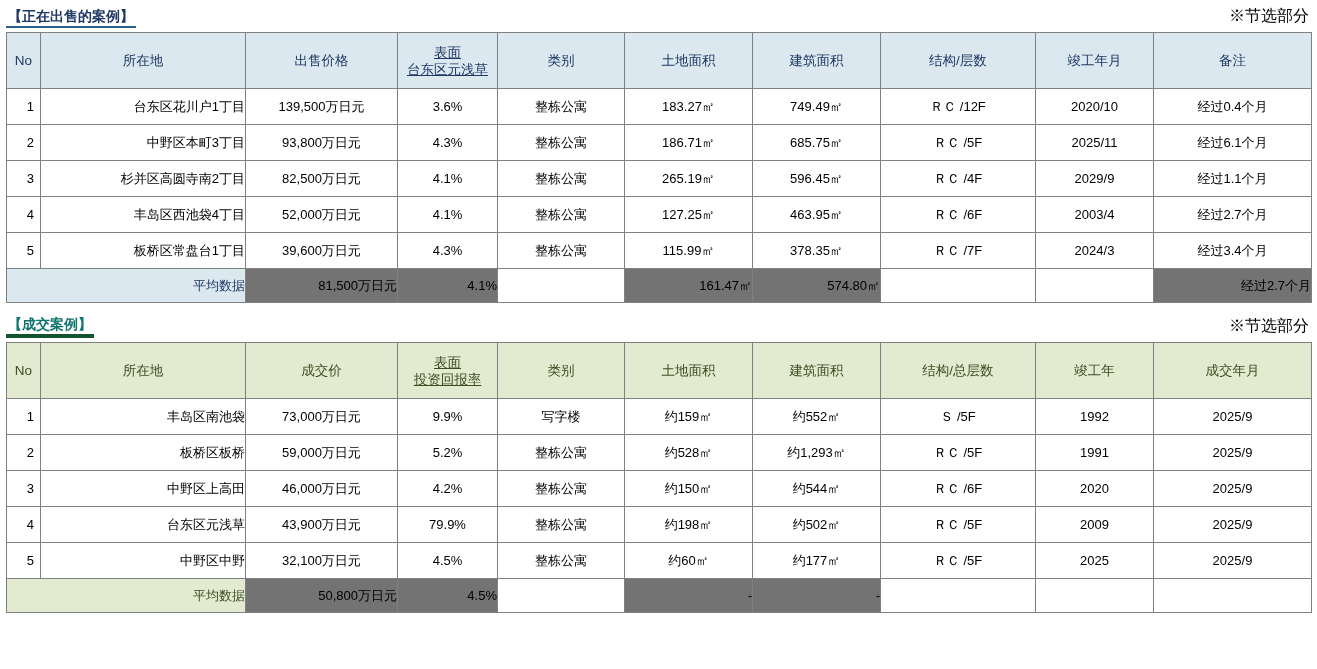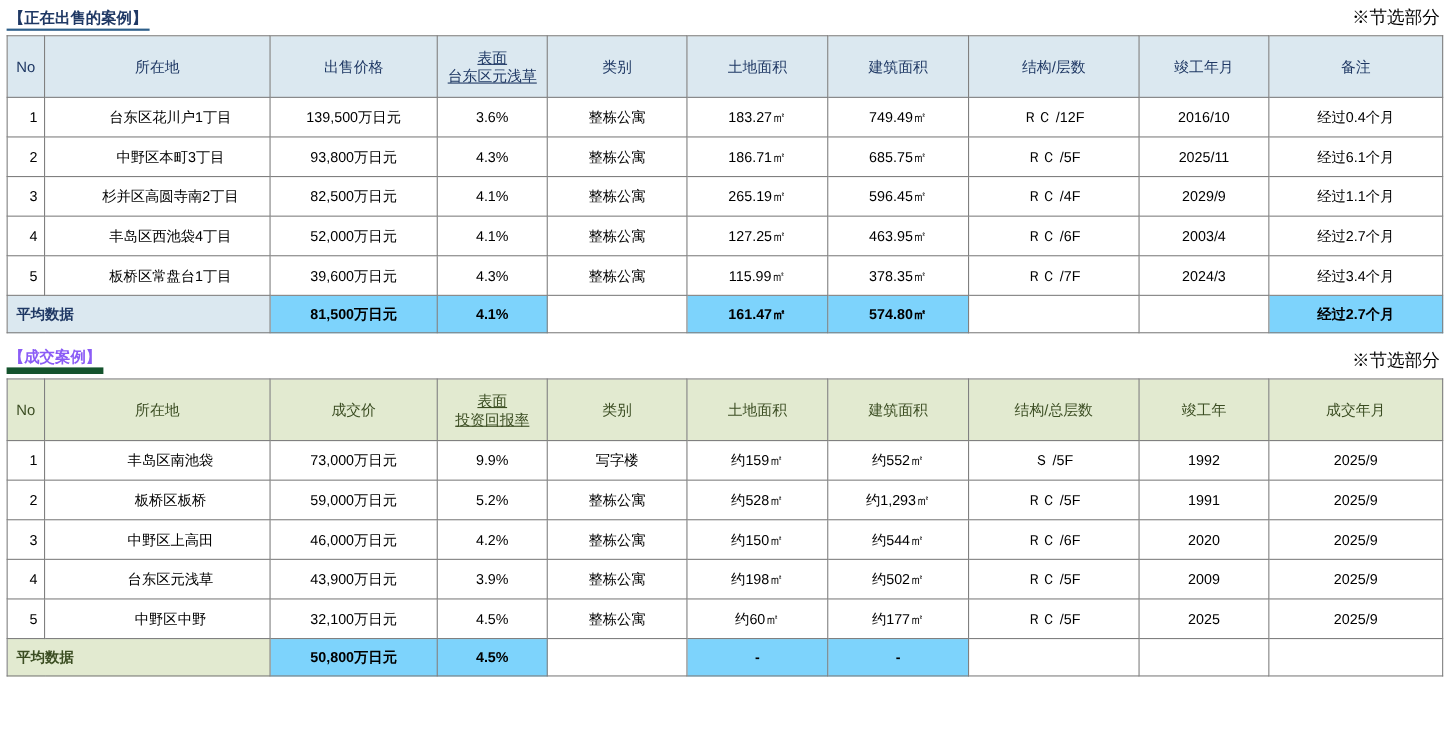--- a/index.html
+++ b/index.html
@@ -34,22 +34,22 @@
     font-size: 14px;
     font-weight: bold;
     padding: 1px 2px;
     line-height: 17px;
   }
   .title-blue {
     color: #1f3864;
     border-bottom: 2px solid #2e5f8a;
   }
   .title-green {
-    color: #8b5cf6;
-    border-bottom: 6px solid #14532d;
+    color: #0f766e;
+    border-bottom: 4px solid #14532d;
   }
   .section-note {
     font-size: 16px;
     color: #000;
     padding-bottom: 1px;
   }
 
   
   table {
     border-collapse: collapse;
@@ -82,41 +82,42 @@
   .hdr-two-line {
     line-height: 17px;
     text-decoration: underline;
   }
   td.no-col {
     text-align: right;
     padding-right: 6px;
     width: 34px;
   }
   td.loc-col {
-    text-align: center;
+    text-align: right;
     padding-left: 24px;
   }
   .avg-row td {
-    font-weight: bold;
+    font-weight: normal;
     height: 34px;
+    text-align: right;
   }
   .avg-label-blue {
     background: #dbe8f0;
     color: #1f3864;
     text-align: left;
     padding-left: 8px;
   }
   .avg-label-green {
     background: #e2ead0;
     color: #3b4d22;
     text-align: left;
     padding-left: 8px;
   }
   .avg-hl {
-    background: #7dd3fc;
+    background: #737373;
   }
   .avg-blank {
     background: #ffffff;
   }
 
   
   col.c-no    { width: 34px; }
   col.c-loc   { width: 205px; }
   col.c-price { width: 152px; }
   col.c-rate  { width: 100px; }
@@ -178,21 +179,21 @@
     <tbody>
       <tr>
         <td class="no-col">1</td>
         <td class="loc-col">台东区花川户1丁目</td>
         <td>139,500万日元</td>
         <td>3.6%</td>
         <td>整栋公寓</td>
         <td>183.27㎡</td>
         <td>749.49㎡</td>
         <td>ＲＣ /12F</td>
-        <td>2016/10</td>
+        <td>2020/10</td>
         <td>经过0.4个月</td>
       </tr>
       <tr>
         <td class="no-col">2</td>
         <td class="loc-col">中野区本町3丁目</td>
         <td>93,800万日元</td>
         <td>4.3%</td>
         <td>整栋公寓</td>
         <td>186.71㎡</td>
         <td>685.75㎡</td>
@@ -323,21 +324,21 @@
         <td>约150㎡</td>
         <td>约544㎡</td>
         <td>ＲＣ /6F</td>
         <td>2020</td>
         <td>2025/9</td>
       </tr>
       <tr>
         <td class="no-col">4</td>
         <td class="loc-col">台东区元浅草</td>
         <td>43,900万日元</td>
-        <td>3.9%</td>
+        <td>79.9%</td>
         <td>整栋公寓</td>
         <td>约198㎡</td>
         <td>约502㎡</td>
         <td>ＲＣ /5F</td>
         <td>2009</td>
         <td>2025/9</td>
       </tr>
       <tr>
         <td class="no-col">5</td>
         <td class="loc-col">中野区中野</td>

